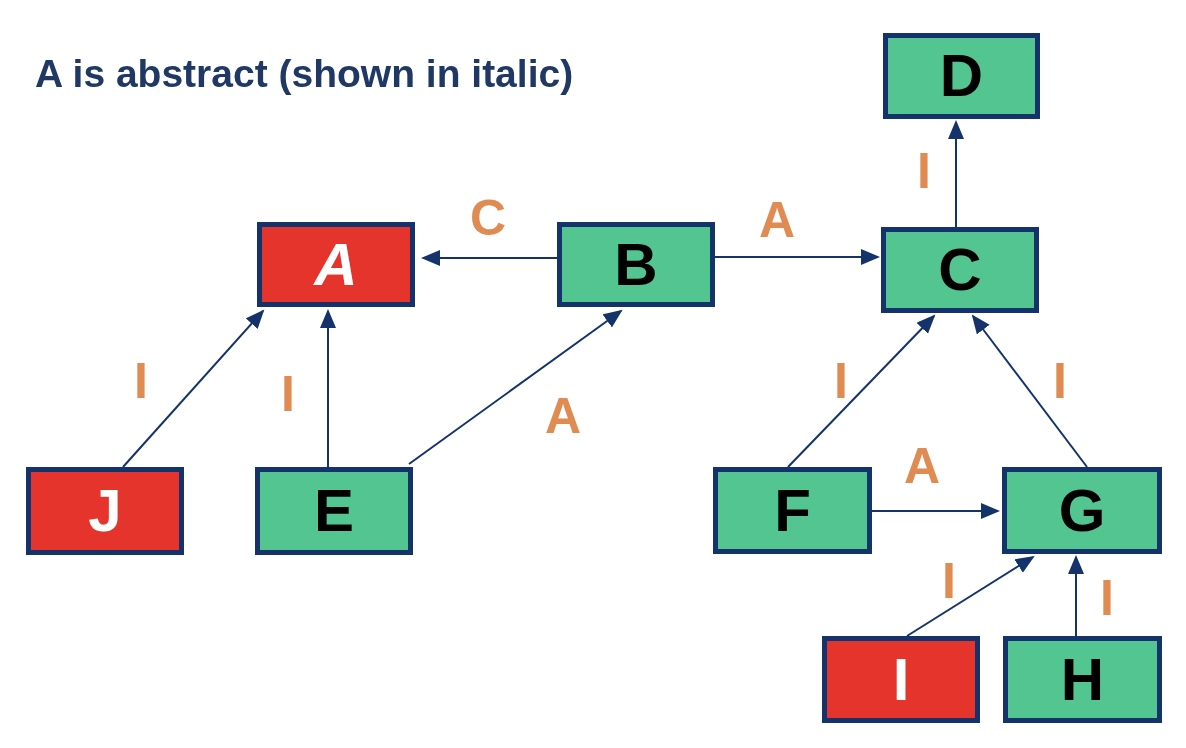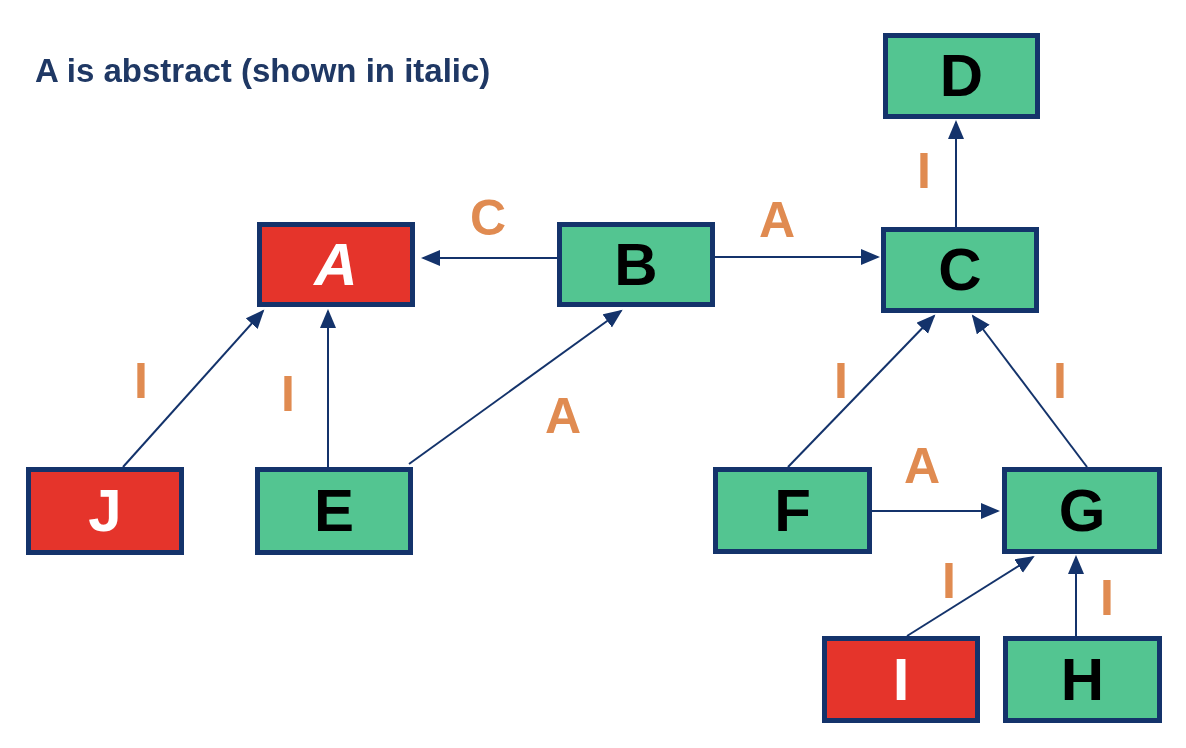--- a/index.html
+++ b/index.html
@@ -15,21 +15,21 @@
     position:relative;
     width:1186px;height:748px;
     background:#ffffff;
     overflow:hidden;
     font-family:"Liberation Sans", sans-serif;
   }
   .diagram-title{
     position:absolute;
     left:35px;top:52px;
     font-weight:bold;
-    font-size:33px;
+    font-size:39px;
     color:var(--title-navy);
     white-space:nowrap;
   }
   .edges-layer{
     position:absolute;
     left:0;top:0;
     width:1186px;height:748px;
   }
   .edges-layer line{
     stroke:var(--arrow-navy);

